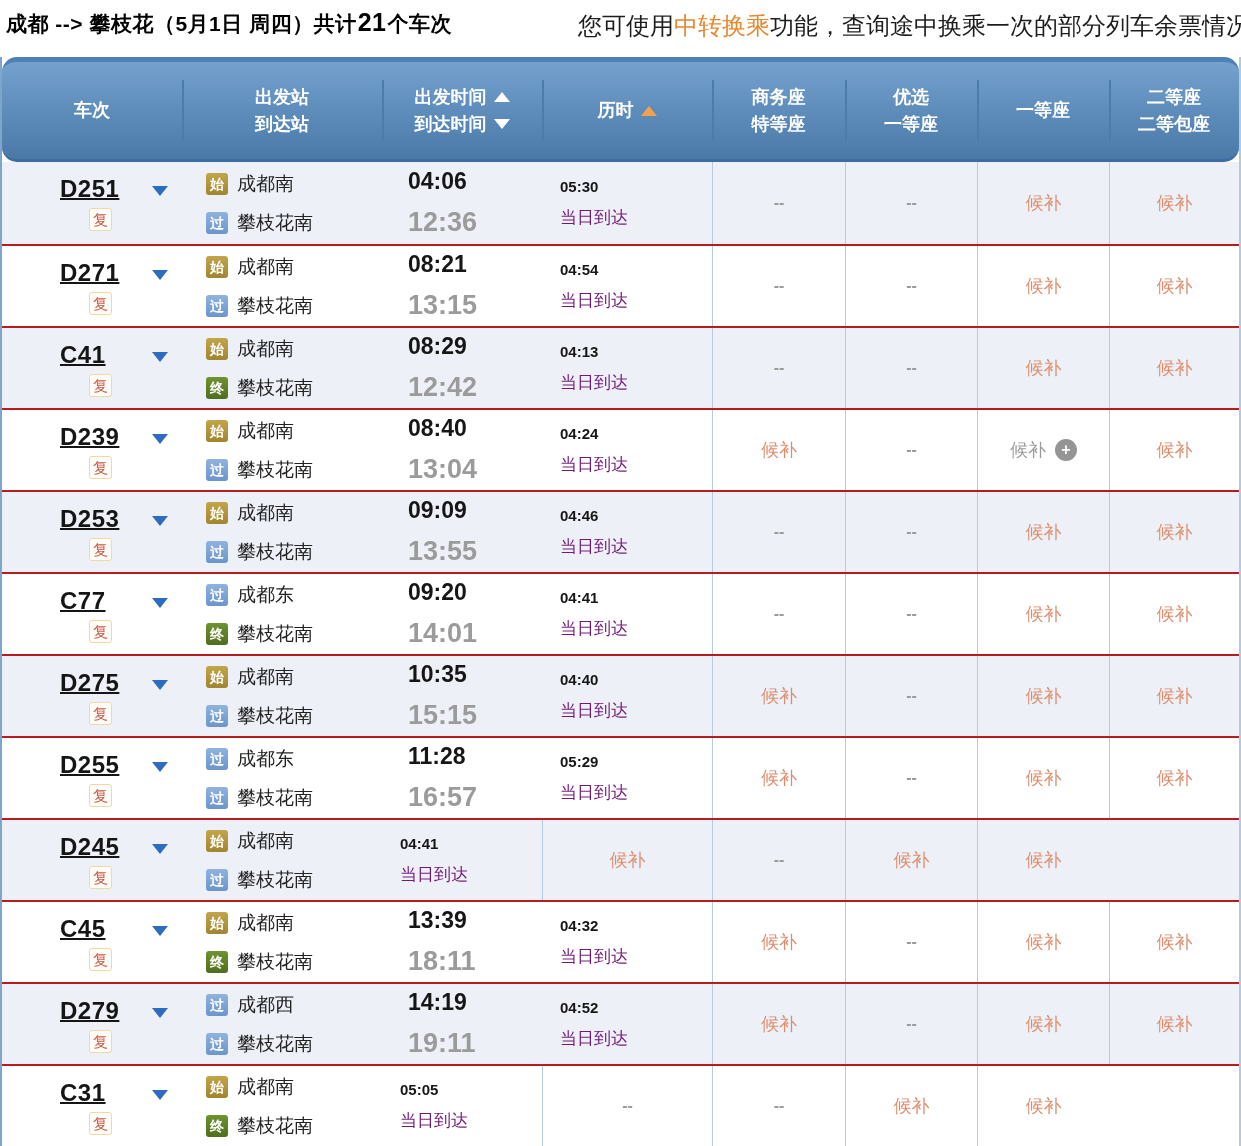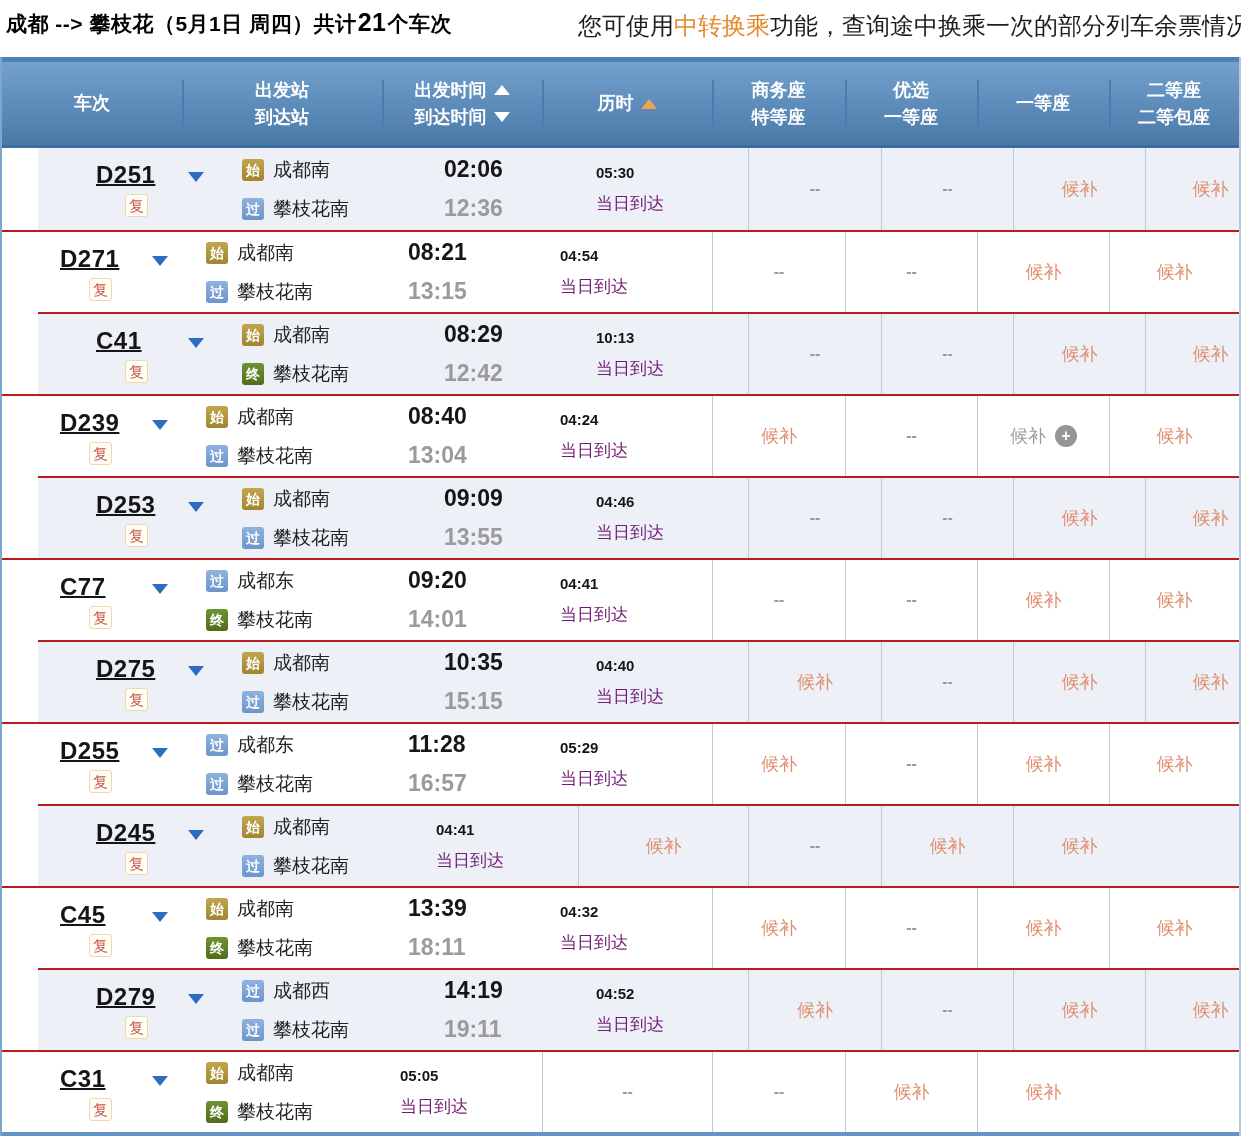--- a/index.html
+++ b/index.html
@@ -14,35 +14,35 @@
   .transfer-tip { position:absolute; left:578px; top:10px; font-size:24px; color:#1d1d1d;
     white-space:nowrap; }
   .tip-link { color:#e6882e; cursor:pointer; }
 
   
   .train-table { position:absolute; top:57px; left:0; width:1241px;
     border-left:2px solid #7ea6cc; border-right:2px solid #b3cade; }
   .grid { display:grid; grid-template-columns:180px 200px 160px 170px 133px 132px 132px 130px; }
 
   
-  .thead { height:91px; border-top:5px solid #4e82b5; border-bottom:3px solid #3c6da1;
-    background:linear-gradient(#74a1ce,#4a79a8); }
+  .thead { height:105px; border-top:5px solid #4e82b5; border-bottom:3px solid #3c6da1;
+    background:linear-gradient(#74a1ce,#4a79a8);border-radius:15px; }
   .th { position:relative; display:flex; flex-direction:column; justify-content:center;
     align-items:center; color:#fff; font-size:18px; font-weight:bold; line-height:27px; }
   .th .th-line { display:flex; align-items:center; white-space:nowrap; }
   .th:not(:first-child)::before { content:""; position:absolute; left:0; top:18px; bottom:18px;
     width:2px; background:#46amp; background:#4a7cae; }
   .tri { display:inline-block; width:0; height:0; margin-left:7px; }
   .tri-up-w   { border-left:8px solid transparent; border-right:8px solid transparent; border-bottom:10px solid #ffffff; }
   .tri-down-w { border-left:8px solid transparent; border-right:8px solid transparent; border-top:10px solid #ffffff; }
   .tri-up-o   { border-left:8px solid transparent; border-right:8px solid transparent; border-bottom:10px solid #f0a24e; }
 
   
   .row { height:82px; background:#fff; position:relative; }
-  .row.alt { background:#edf1f7;margin-left:36px; }
+  .row.alt { background:#edf1f7; }
   .row + .row { border-top:2px solid #b91c1c; }
   .cell { position:relative; }
 
   .c-train { padding-top:13px; }
   .train-no { display:inline-block; margin-left:58px; font-size:24px; font-weight:bold;
     color:#151515; text-decoration:underline; text-decoration-thickness:2px; cursor:pointer;
     letter-spacing:0.5px; line-height:28px; }
   .caret { position:absolute; left:150px; top:24px; width:0; height:0; cursor:pointer;
     border-left:8px solid transparent; border-right:8px solid transparent; border-top:10px solid #2d6cc0; }
   .fuxing { position:absolute; left:87px; top:46px; width:23px; height:23px; line-height:21px;
@@ -52,21 +52,21 @@
   .c-station { display:flex; flex-direction:column; justify-content:center; gap:13px; padding-left:24px; }
   .st-line { display:flex; align-items:center; font-size:19px; color:#222; white-space:nowrap; }
   .badge { width:22px; height:22px; border-radius:3px; color:#fff; font-size:14px; font-weight:bold;
     line-height:22px; text-align:center; margin-right:9px; flex:none; }
   .b-start { background:linear-gradient(#c2a54b,#a1852f); }
   .b-pass  { background:linear-gradient(#8fb3de,#6b95cc); }
   .b-end   { background:linear-gradient(#6e9330,#4f6e1d); }
 
   .c-time { display:flex; flex-direction:column; justify-content:center; gap:12px; padding-left:26px; }
   .dep-time { font-size:23px; font-weight:bold; color:#161616; }
-  .arr-time { font-size:23px; font-weight:bold; color:#9b9b9b; }
+  .arr-time { font-size:27px; font-weight:bold; color:#9b9b9b; }
 
   .c-duration { display:flex; flex-direction:column; justify-content:center; gap:11px; padding-left:18px; }
   .dur { font-size:15px; font-weight:bold; color:#161616; }
   .arr-day { font-size:17px; color:#701a75; }
 
   .c-seat { display:flex; align-items:center; justify-content:center; border-left:1px solid #b5cbe0; }
   .seat-text { font-size:18px; }
   .s-dim .seat-text { color:#9b9b9b; font-size:16px; font-weight:bold; }
   .s-wait .seat-text { color:#df8c6c; }
   .s-wait-gray .seat-text { color:#9b9b9b; }
@@ -164,21 +164,21 @@
       <div class="st-line">
         <span class="badge b-start">始</span>
         <span>成都南</span>
       </div>
       <div class="st-line">
         <span class="badge b-pass">过</span>
         <span>攀枝花南</span>
       </div>
     </div>
     <div class="cell c-time">
-      <div class="dep-time">02:06</div>
+      <div class="dep-time">04:06</div>
       <div class="arr-time">12:36</div>
     </div>
     <div class="cell c-duration">
       <div class="dur">05:30</div>
       <div class="arr-day">当日到达</div>
     </div>
     <div class="cell c-seat s-dim">
       <span class="seat-text">--</span>
 
     </div>
@@ -250,21 +250,21 @@
       <div class="st-line">
         <span class="badge b-end">终</span>
         <span>攀枝花南</span>
       </div>
     </div>
     <div class="cell c-time">
       <div class="dep-time">08:29</div>
       <div class="arr-time">12:42</div>
     </div>
     <div class="cell c-duration">
-      <div class="dur">10:13</div>
+      <div class="dur">04:13</div>
       <div class="arr-day">当日到达</div>
     </div>
     <div class="cell c-seat s-dim">
       <span class="seat-text">--</span>
 
     </div>
     <div class="cell c-seat s-dim">
       <span class="seat-text">--</span>
 
     </div>

